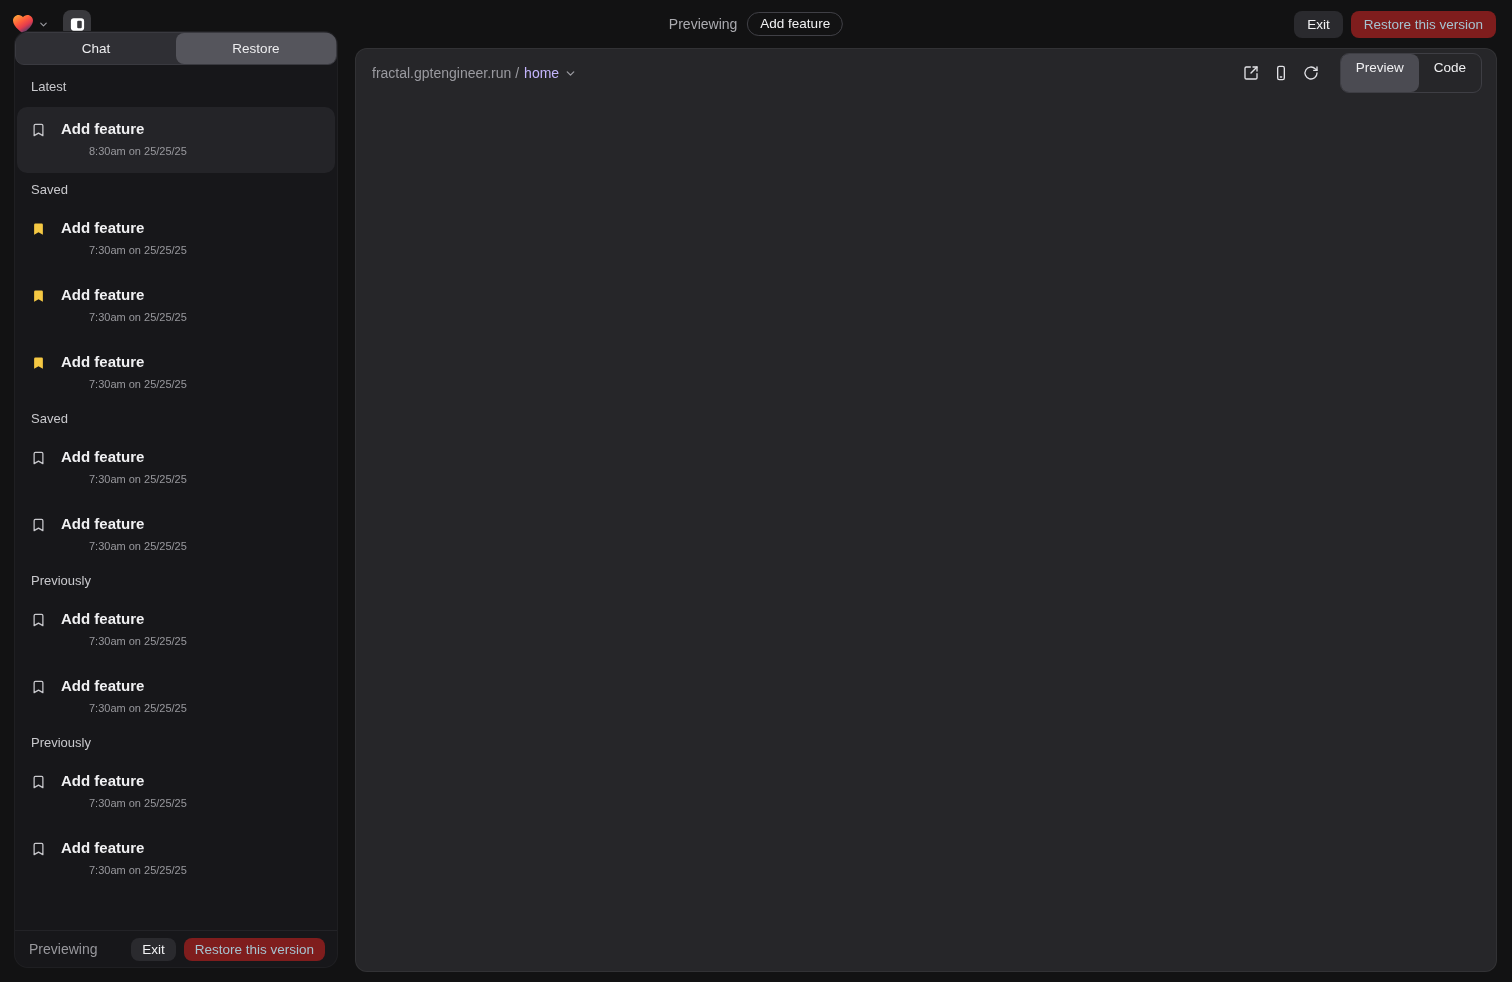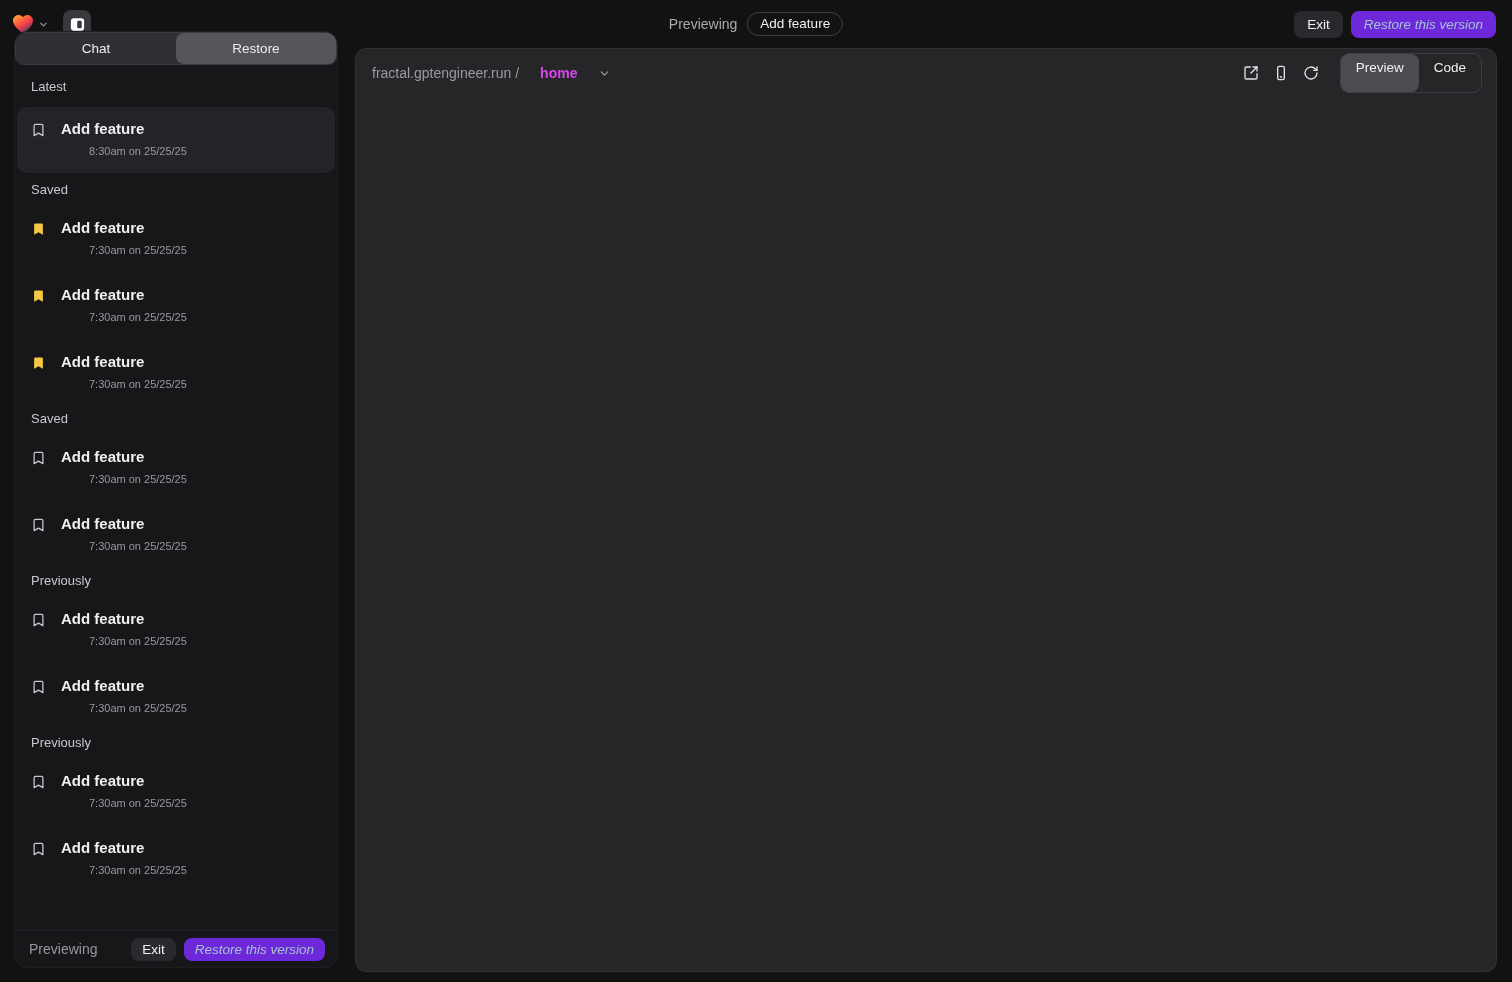--- a/index.html
+++ b/index.html
@@ -31,21 +31,21 @@
   .version-pill {
     border:1px solid #404046; border-radius:999px; padding:3px 12px 4px;
     color:#f2f2f4; font-size:13.5px; font-weight:500; background:transparent;
   }
   .topbar-right { margin-left:auto; display:flex; align-items:center; gap:8px; }
   .btn {
     border:none; border-radius:8px; font-size:13.5px; font-weight:500;
     padding:6px 13px; cursor:pointer; font-family:inherit; line-height:15px;
   }
   .btn-dark { background:#2a2a2e; color:#f2f2f4;text-align:right; }
-  .btn-blue { background:#6d28d9; color:#a6c3d0;font-style:italic; }
+  .btn-blue { background:#7f1d1d; color:#a6c3d0; }
 
   
   .sidebar {
     position:absolute; left:14px; top:31px; width:324px; bottom:14px;
     background:#17171a; border-radius:14px; border:1px solid rgba(255,255,255,0.035);
     display:flex; flex-direction:column; overflow:hidden;
   }
   .tabs {
     flex:none; height:33px; display:flex; background:#2f2f34;
     border:1px solid #3a3a40; border-radius:9px;
@@ -78,23 +78,23 @@
   .sidebar-footer .btn { padding:4px 11px; }
   .sidebar-footer .btn-dark { margin-left:auto; }
   .sidebar-footer .btn-blue { margin-left:8px; }
 
   
   .preview-panel {
     position:absolute; left:355px; top:48px; right:15px; bottom:10px;
     background:#262629; border-radius:12px; border:1px solid rgba(255,255,255,0.06);
   }
   .preview-header { height:48px; display:flex; align-items:center; padding:0 14px 0 16px; }
-  .url-selector { display:flex; align-items:center; gap:21px; cursor:pointer; font-size:14px; }
+  .url-selector { display:flex; align-items:center; gap:5px; cursor:pointer; font-size:14px; }
   .url-prefix { color:#9a9aa0; }
-  .url-current { color:#d946ef; font-weight:700; }
+  .url-current { color:#c4b5fd; font-weight:400; }
   .header-actions { margin-left:auto; display:flex; align-items:center; gap:4px; }
   .icon-btn {
     width:26px; height:26px; background:transparent; border:none; cursor:pointer;
     display:grid; place-items:center; color:#e2e2e6;
   }
   .view-toggle {
     display:flex; margin-left:12px; border:1px solid #3e3e44; border-radius:9px;
   }
   .toggle-seg {
     padding:6px 15px 17px; font-size:13.5px; font-weight:500; color:#f0f0f2;

